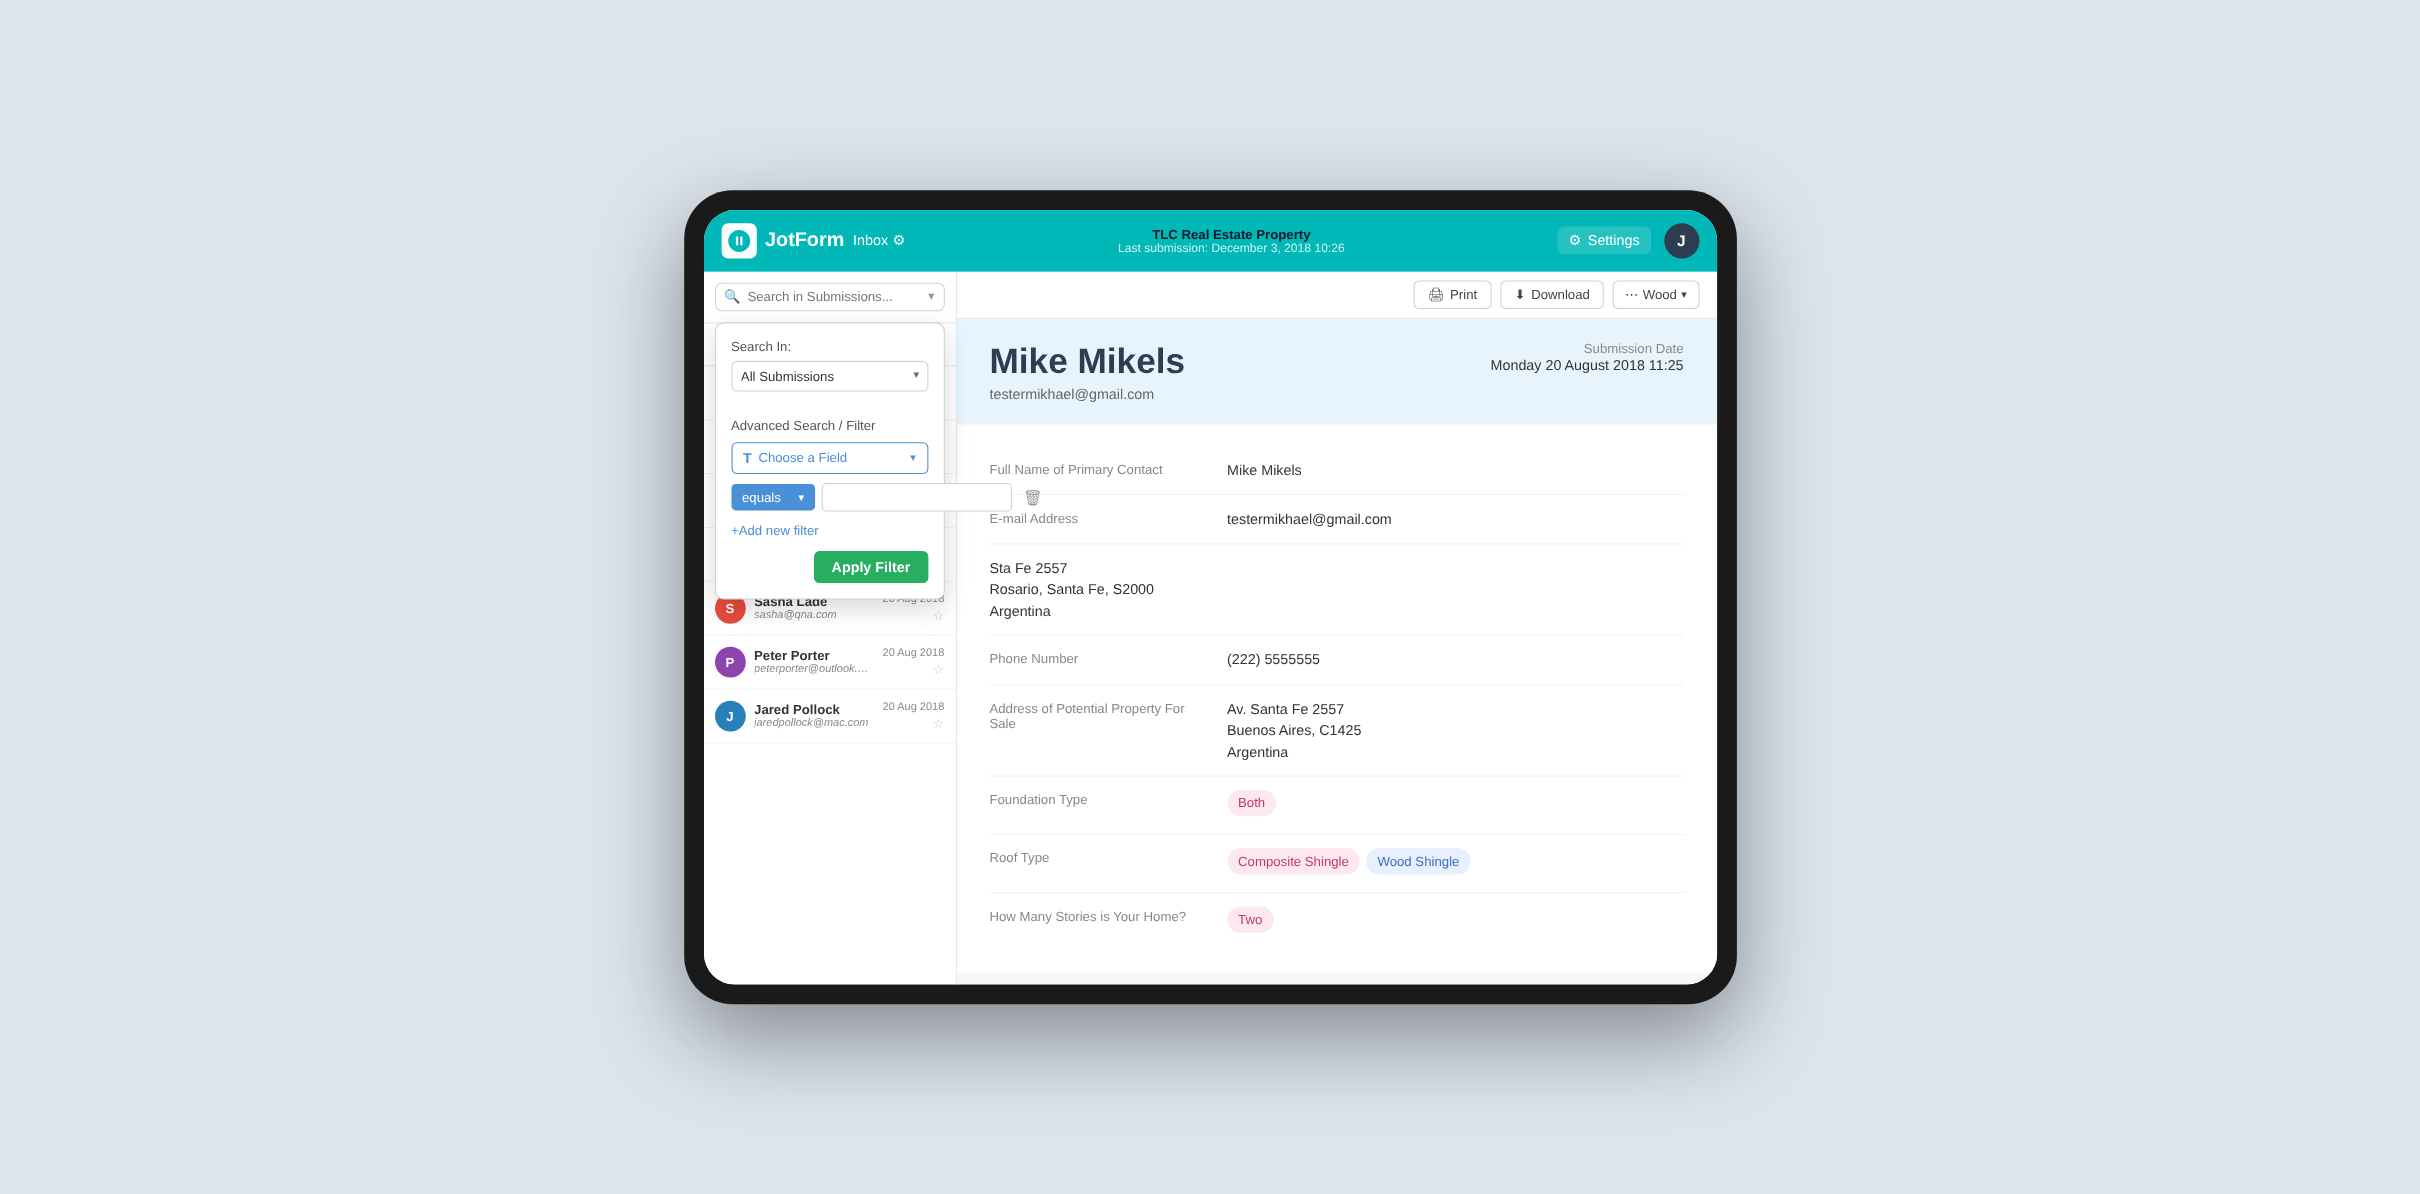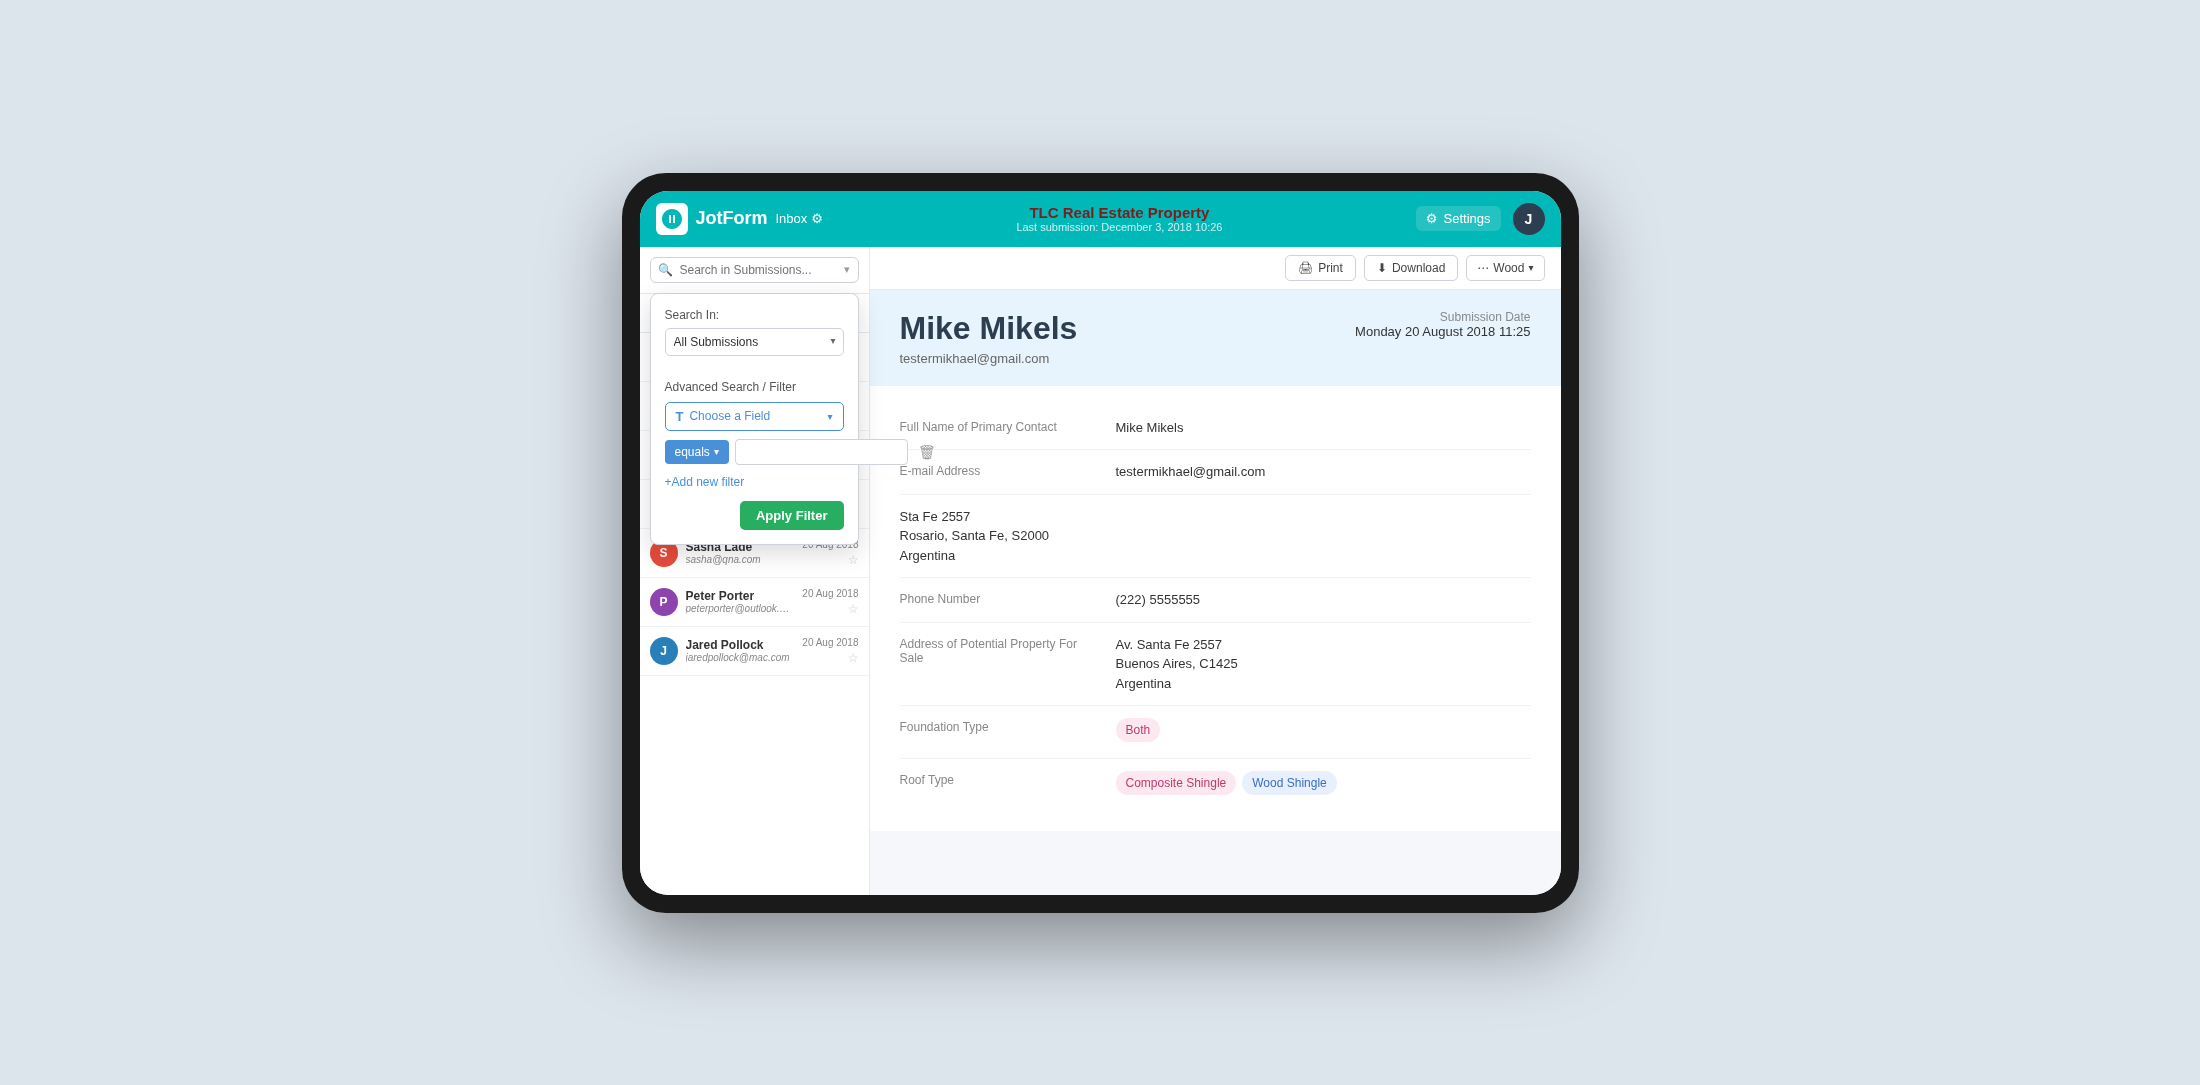--- a/index.html
+++ b/index.html
@@ -64,22 +64,22 @@
       color: white;
       font-size: 13px;
       font-weight: 500;
       margin-left: 8px;
     }
     .center-title {
       flex: 1;
       text-align: center;
     }
     .center-title h2 {
-      color: #7f1d1d;
-      font-size: 15px;
+      color: #0f172a;
+      font-size: 12px;
       font-weight: 600;
     }
     .center-title p {
       color: rgba(255,255,255,0.8);
       font-size: 11px;
     }
     .topbar-actions {
       display: flex;
       align-items: center;
       gap: 12px;
@@ -218,21 +218,21 @@
     .equals-btn {
       background: #4a90d9;
       color: white;
       border: none;
       border-radius: 4px;
       padding: 5px 10px;
       font-size: 12px;
       cursor: pointer;
       display: flex;
       align-items: center;
-      gap: 4px;
+      gap: 16px;
     }
     .filter-value-input {
       flex: 1;
       border: 1px solid #cdd3d9;
       border-radius: 4px;
       padding: 5px 8px;
       font-size: 12px;
       outline: none;
     }
     .delete-filter-btn {
@@ -680,19 +680,23 @@
       <div class="field-value">Av. Santa Fe 2557<br>Buenos Aires, C1425<br>Argentina</div>
     </div>
               <div class="field-row">
       <div class="field-label">Foundation Type</div>
       <div class="field-value"><span class="tag tag-pink">Both</span></div>
     </div>
               <div class="field-row">
       <div class="field-label">Roof Type</div>
       <div class="field-value"><span class="tag tag-pink">Composite Shingle</span><span class="tag tag-blue">Wood Shingle</span></div>
     </div>
+              <div class="field-row">
+      <div class="field-label">How Many Stories is Your Home?</div>
+      <div class="field-value"><span class="tag tag-pink">Two</span></div>
+    </div>
             </div>
         </div>
       </div>
 
     </div>
   </div>
 </div>
 
 </body></html>

